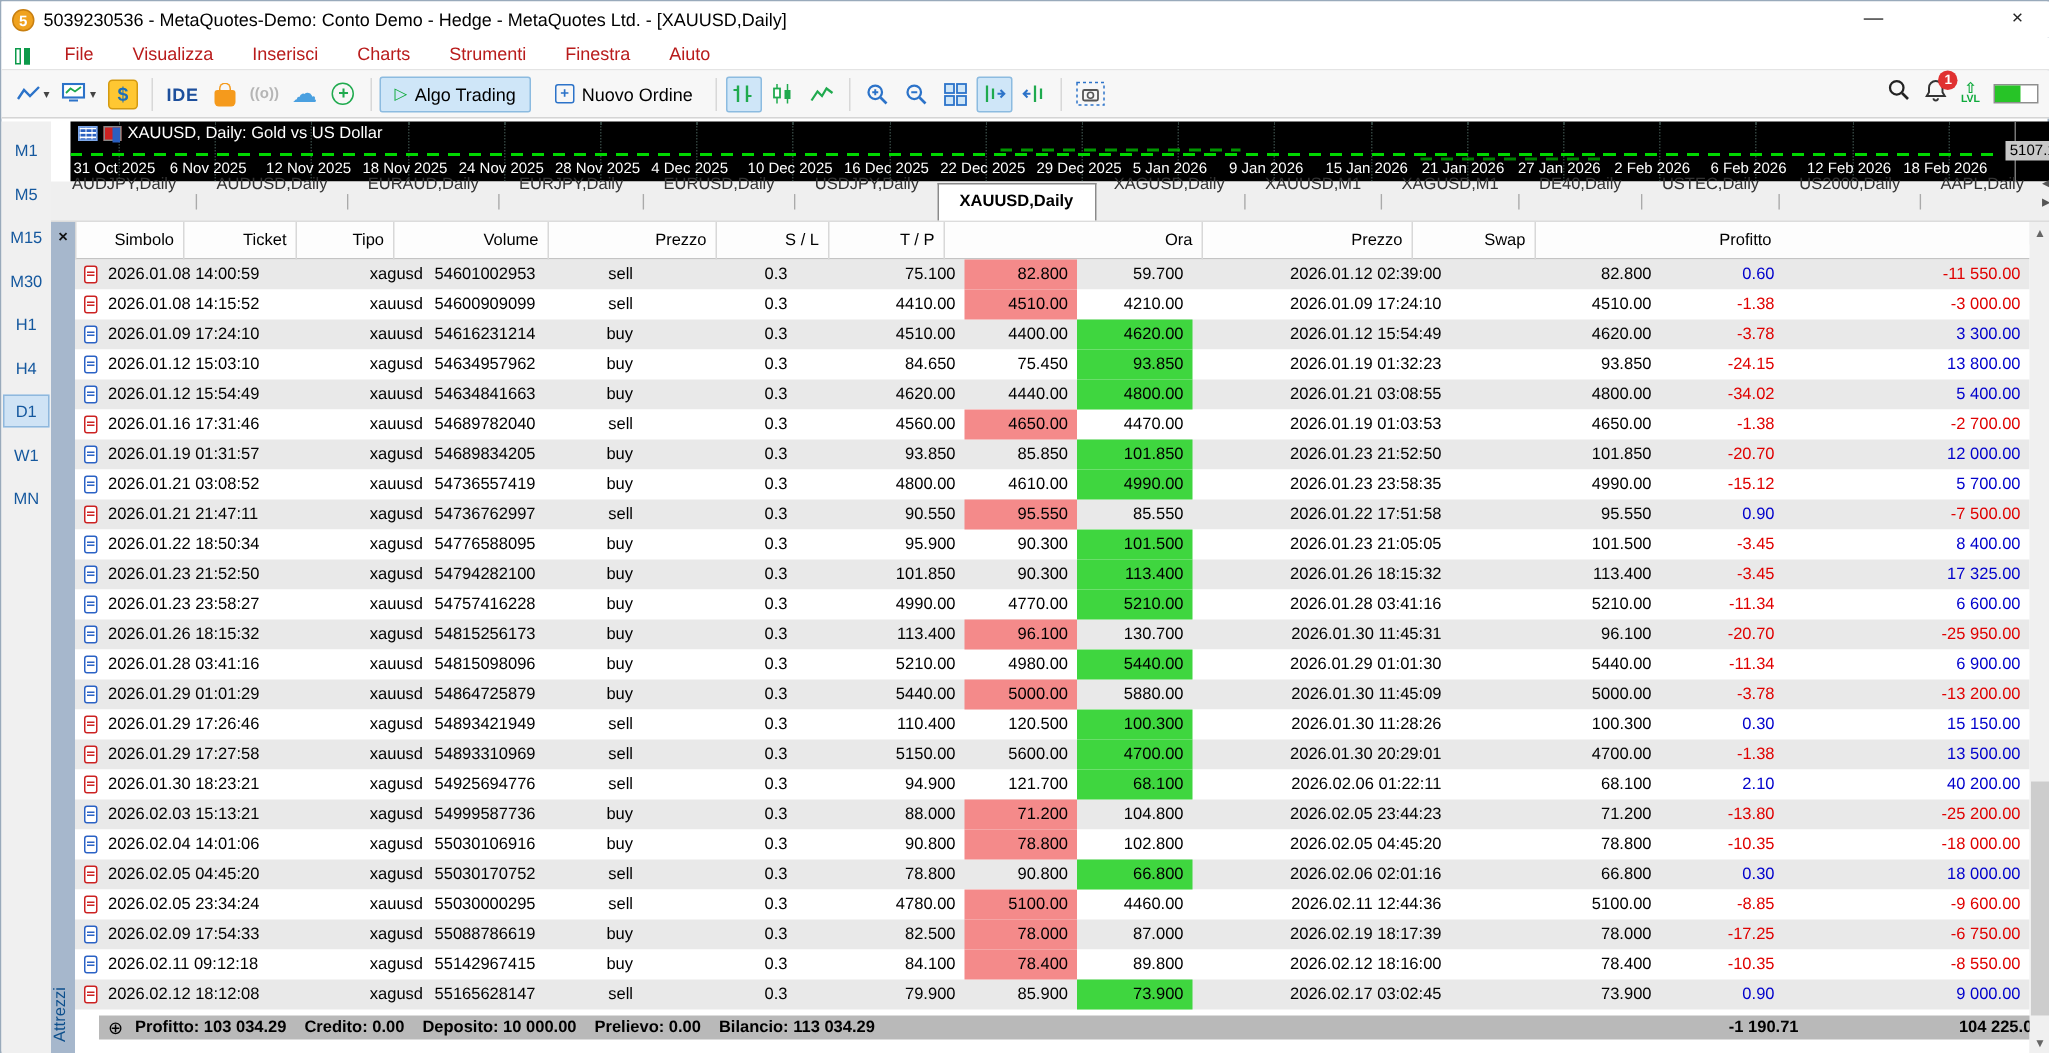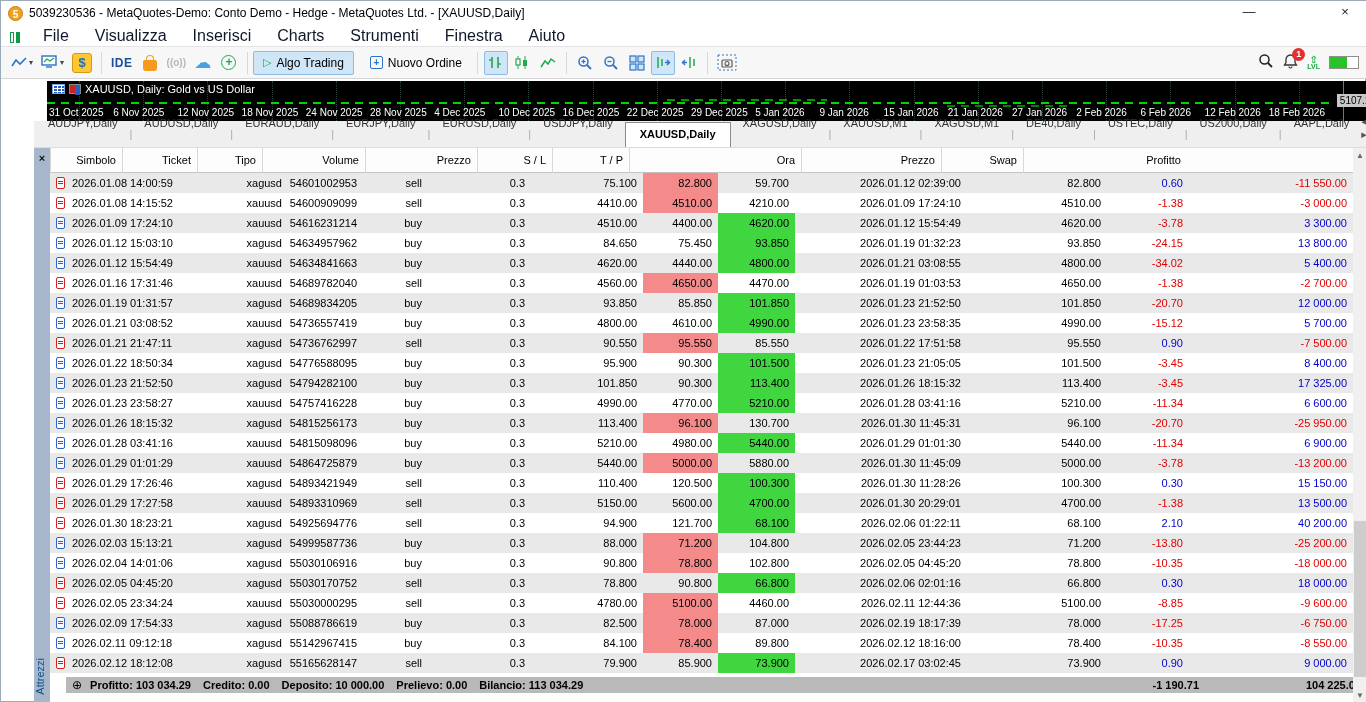--- a/index.html
+++ b/index.html
@@ -12,21 +12,21 @@
               display:flex; align-items:center; padding-left:7px; font-size:12px; color:#000; }
   .app-logo { width:15px; height:15px; border-radius:50%; background:#f0a21e; color:#fff;
               font-size:10px; font-weight:bold; text-align:center; line-height:15px; margin-right:6px;
               border:1px solid #c87f10; }
   .win-controls { margin-left:auto; display:flex; height:24px; }
   .win-btn { width:44px; text-align:center; line-height:22px; font-size:13px; color:#222; cursor:default; }
   .win-btn.min { margin-right:52px; }
 
   
   .menubar { position:absolute; top:24px; left:0; width:1366px; height:22px; background:#fff;
-             display:flex; align-items:center; font-size:16px; color:#0f172a; border-bottom:1px solid #e4e4e4; }
+             display:flex; align-items:center; font-size:12px; color:#b91c1c; border-bottom:1px solid #e4e4e4; }
   .mt-logo { margin:0 10px 0 9px; display:flex; align-items:flex-end; height:14px; }
   .candle { width:4px; border:1px solid #0c9a4a; background:#fff; position:relative; }
   .candle.c1 { height:11px; margin-right:2px; }
   .candle.c2 { height:11px; background:#0c9a4a; }
   .menu-item { padding:2px 13px; cursor:default; }
 
   
   .toolbar { position:absolute; top:46px; left:0; width:1366px; height:32px; background:#f7f7f7;
              border-bottom:1px solid #d5d5d5; display:flex; align-items:center; padding-left:6px; }
   .tb-sep { width:1px; height:22px; background:#d8d8d8; margin:0 5px; }
@@ -299,20 +299,31 @@
       <div class="lvl-icon">
         <span class="up">⇧</span>
         <span>LVL</span>
       </div>
       <div class="conn-bar">
           <div class="fill"></div>
         </div>
     </div>
   </div>
 
+  <div class="tf-sidebar" id="tf-sidebar">
+      <div class="tf-btn">M1</div>
+      <div class="tf-btn">M5</div>
+      <div class="tf-btn">M15</div>
+      <div class="tf-btn">M30</div>
+      <div class="tf-btn">H1</div>
+      <div class="tf-btn">H4</div>
+      <div class="tf-btn active">D1</div>
+      <div class="tf-btn">W1</div>
+      <div class="tf-btn">MN</div>
+    </div>
 
   <div class="chart-strip">
     <div id="grid-cols">
         <div class="grid-col" style="left: 32px;"></div>
         <div class="grid-col" style="left: 96.2px;"></div>
         <div class="grid-col" style="left: 160.4px;"></div>
         <div class="grid-col" style="left: 224.6px;"></div>
         <div class="grid-col" style="left: 288.8px;"></div>
         <div class="grid-col" style="left: 353px;"></div>
         <div class="grid-col" style="left: 417.2px;"></div>

